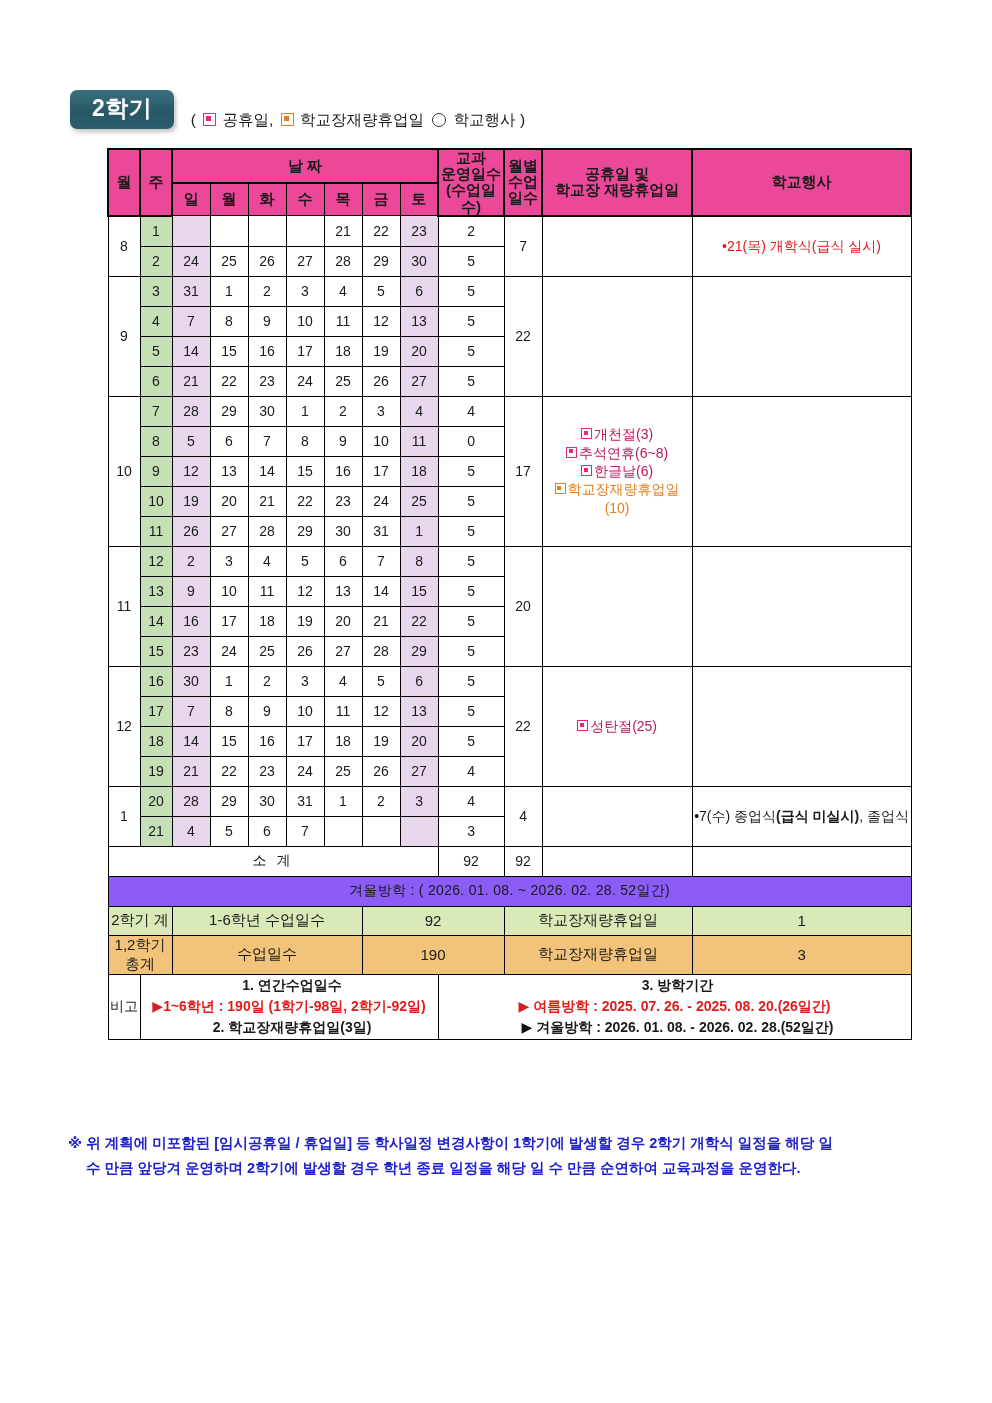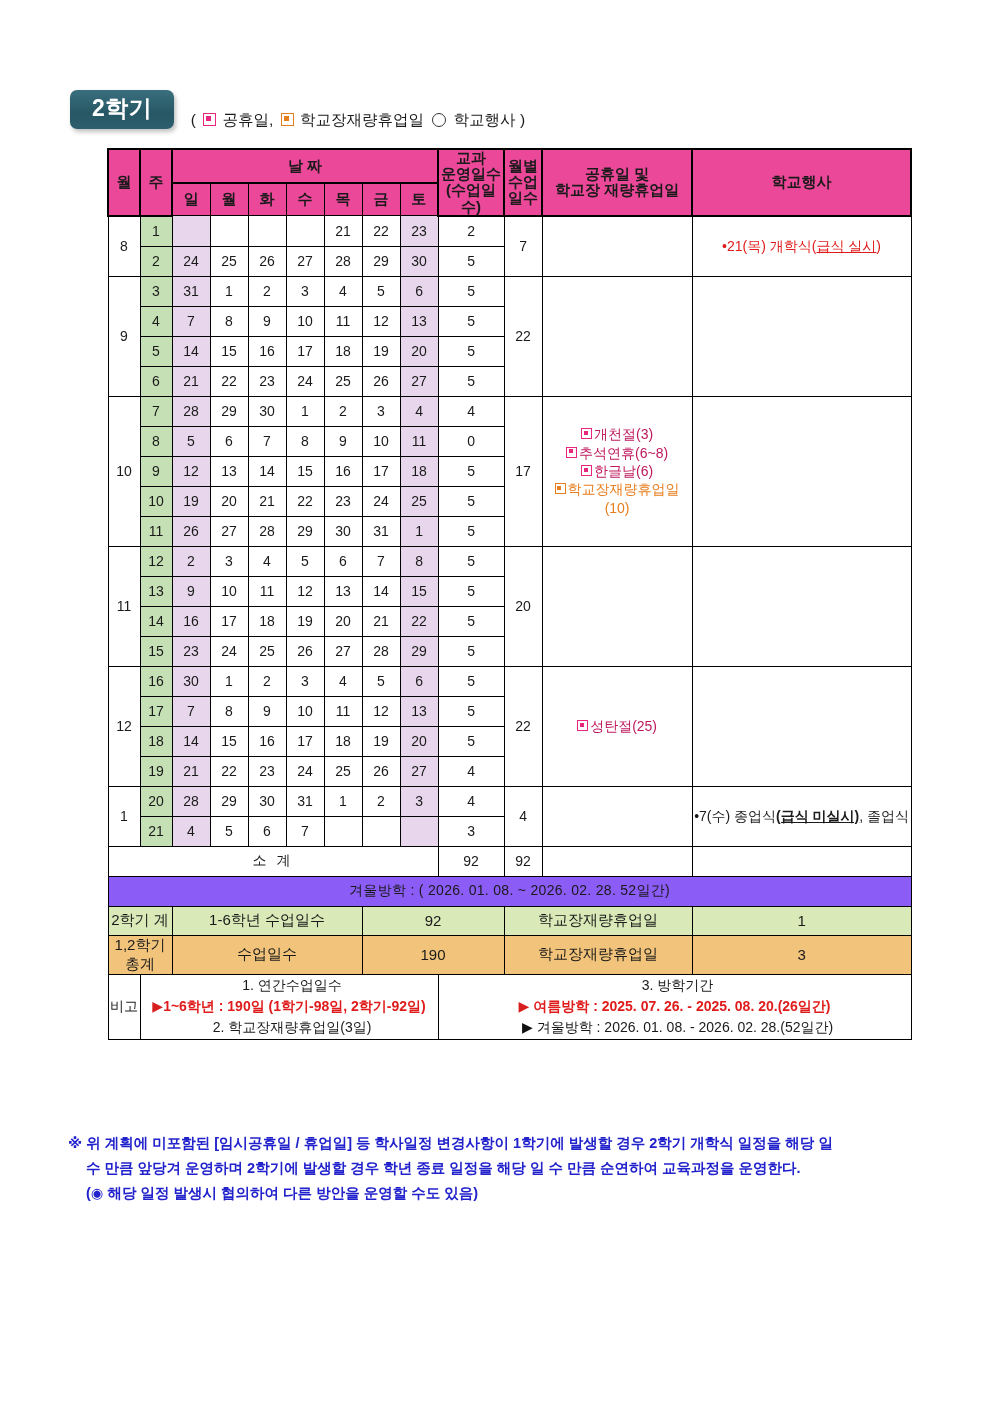--- a/index.html
+++ b/index.html
@@ -139,21 +139,21 @@
     width: 4px; height: 4px;
     background: #e8267f;
   }
   .mini-sq.orange { border-color: #e87d1e; }
   .mini-sq.orange::after { background: #e87d1e; }
   .holi-pink   { color: #be185d; }
   .holi-orange { color: #e87d1e; }
 
   .ev-red   { color: #e01b1b; }
   .ev-black { color: #1a1a1a; }
-  .ul       { text-decoration: underline; }
+  .ul       { }
   .bold     { font-weight: bold; }
 
   td.subtotal-label { font-weight: bold; font-size: 15.5px; letter-spacing: 3px; }
   td.subtotal-num { color: #e01b1b; font-weight: bold; font-size: 15.5px; }
   td.vacation-row {
     background: #8b5cf6;
     font-size: 15px;
     text-align: center;
     letter-spacing: 0.3px;
     height: 30px;
@@ -168,21 +168,21 @@
   td.note-label { font-weight: bold; font-size: 15px; }
   td.note-body {
     text-align: left;
     padding: 5px 4px 5px 12px;
     vertical-align: top;
     font-size: 14.5px;
     line-height: 1.52;
     height: 74px;
   }
   .note-red { color: #e01b1b; font-weight: bold; }
-  .note-dark { color: #1a1a1a; font-weight: normal; padding-left: 6px; }
+  .note-dark { color: #1a1a1a; font-weight: bold; padding-left: 6px; }
   .tri-red { color: #d81f1f; }
   .tri-black { color: #111; }
 
   
   #footnote {
     position: absolute;
     left: 68px;
     top: 1131px;
     width: 880px;
     color: #2222cc;
@@ -562,14 +562,13 @@
             <div class="note-dark"><span class="tri-black">▶</span> <span>겨울방학 : 2026. 01. 08. - 2026. 02. 28.(52일간)</span></div>
           </td>
         </tr>
       </tbody>
 </table>
 </div>
 
 <div id="footnote">
   <span class="fn-line">※ 위 계획에 미포함된 [임시공휴일 / 휴업일] 등 학사일정 변경사항이 1학기에 발생할 경우 2학기 개학식 일정을 해당 일</span>
   <span class="fn-line ind1">수 만큼 앞당겨 운영하며 2학기에 발생할 경우 학년 종료 일정을 해당 일 수 만큼 순연하여 교육과정을 운영한다.</span>
-  <span class="fn-line ind1">(◉ 해당 일정 발생시 협의하여 다른 방안을 운영할 수도 있음)</span>
 </div>
 
 </body></html>

